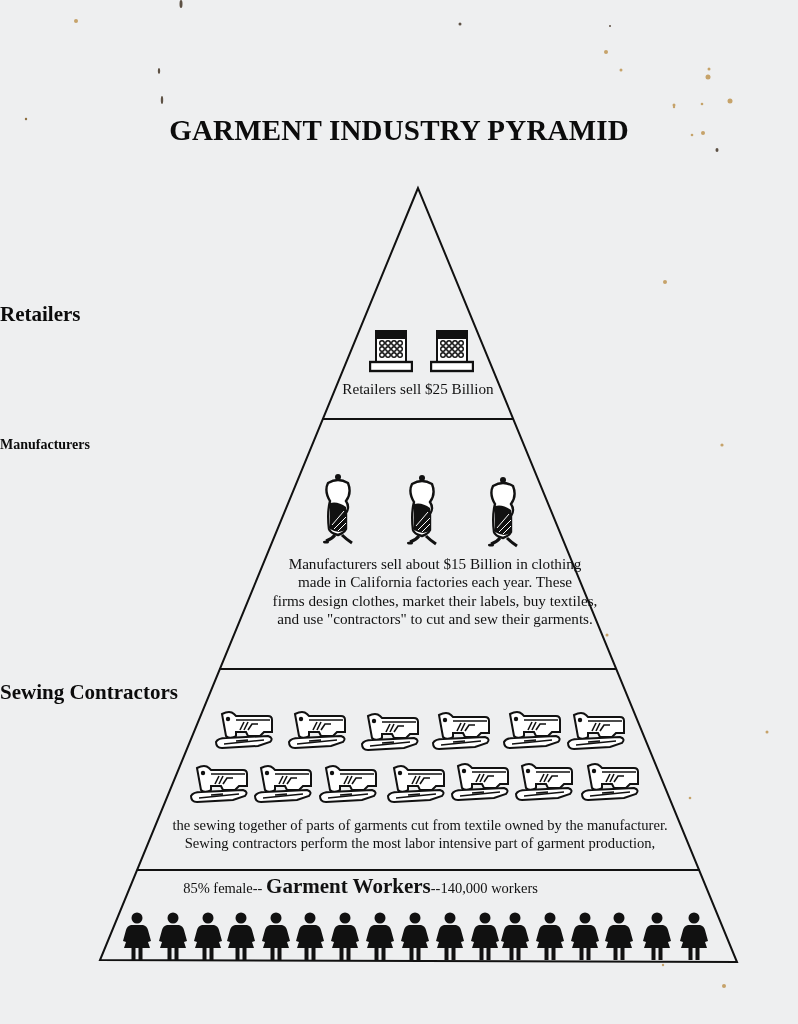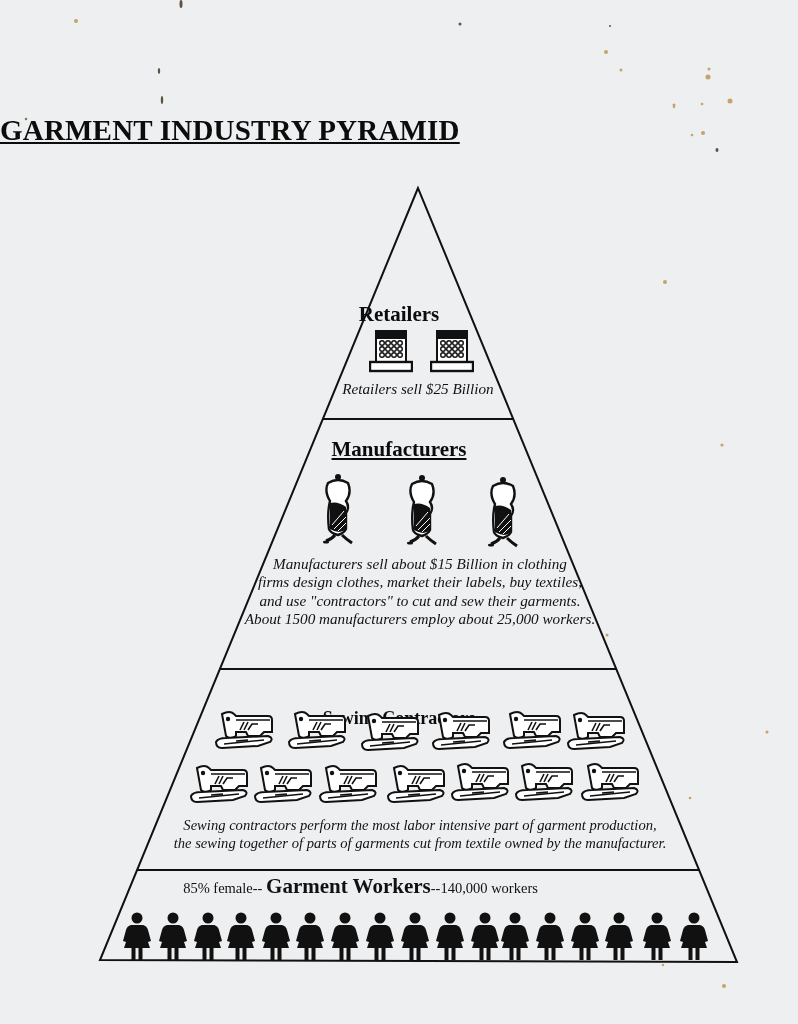--- a/index.html
+++ b/index.html
@@ -4,26 +4,26 @@
 <style>
   html, body { margin:0; padding:0; }
   body {
     width:798px; height:1024px; position:relative; overflow:hidden;
     background:#eeeff0;
     font-family:"Liberation Serif", "DejaVu Serif", serif;
     color:#111;
   }
   .paper-tex { position:absolute; inset:0; pointer-events:none; }
   .title {
-    position:absolute; left:0; width:798px; top:114px; 
-    font-weight:bold; font-size:29px; letter-spacing:0.2px; color:#0c0c0c;text-decoration:underline;
+    position:absolute; left:0; width:798px; top:114px; text-align:center;
+    font-weight:bold; font-size:29px; letter-spacing:0.2px; color:#0c0c0c;
   }
   #pyramid { position:absolute; left:0; top:0; }
-  .tier-title { position:absolute; left:0; width:798px; text-align:center; font-weight:bold; color:#0c0c0c; }
-  .tier-desc { position:absolute; text-align:center; font-size:15.2px; line-height:18.4px; color:#111;font-style:italic; }
+  .tier-title { position:absolute; left:0; width:798px; text-align:left; font-weight:bold; color:#0c0c0c; }
+  .tier-desc { position:absolute; text-align:center; font-size:15.2px; line-height:18.4px; color:#111; }
   .icon-row { position:absolute; }
   .icon { position:absolute; }
   .workers-line { position:absolute; left:0; width:721px; top:874px; text-align:center; font-size:14.5px; }
   .workers-line .big { font-weight:bold; font-size:21px; }
 </style>
 </head>
 <body>
 
 <svg class="paper-tex" width="798" height="1024">
   <g fill="#3a2a1a" opacity="0.8">
@@ -108,21 +108,21 @@
       </g>
       <rect x="1" y="34" width="42" height="9" fill="#fff" stroke="#111" stroke-width="2.4"></rect>
     </svg>
   </div>
   <div class="tier-desc" style="left:318px;width:200px;top:380px;">
     <div>Retailers sell $25 Billion</div>
   </div>
 </div>
 
 <div>
-  <div class="tier-title" style="top:437px;font-size:21px;text-decoration:underline;">Manufacturers</div>
+  <div class="tier-title" style="top:437px;font-size:14px;">Manufacturers</div>
   <div class="icon-row">
     <svg class="icon" style="left:318px;top:473px" width="40" height="74" viewBox="0 0 40 74">
       <circle cx="20" cy="4" r="3" fill="#111"></circle>
       <path d="M10 10 Q20 4 30 10 Q34 20 28 28 Q32 34 28 40 L28 56 Q26 60 20 62 Q12 60 11 56 Q9 40 12 28 Q6 18 10 10 Z" fill="#fff" stroke="#111" stroke-width="2.4"></path>
       <path d="M12 30 Q20 28 28 34 L28 56 Q22 62 12 56 Z" fill="#111"></path>
       <path d="M14 52 L26 38 M16 56 L28 44 M20 58 L28 50" stroke="#fff" stroke-width="1"></path>
       <path d="M17 62 Q14 66 8 68 M24 62 Q28 66 34 70" stroke="#111" stroke-width="3" fill="none"></path>
       <ellipse cx="8" cy="69" rx="3" ry="1.5" fill="#111"></ellipse>
     </svg>
     <svg class="icon" style="left:402px;top:474px" width="40" height="74" viewBox="0 0 40 74">
@@ -135,30 +135,30 @@
     </svg>
     <svg class="icon" style="left:483px;top:476px" width="40" height="74" viewBox="0 0 40 74">
       <circle cx="20" cy="4" r="3" fill="#111"></circle>
       <path d="M10 10 Q20 4 30 10 Q34 20 28 28 Q32 34 28 40 L28 56 Q26 60 20 62 Q12 60 11 56 Q9 40 12 28 Q6 18 10 10 Z" fill="#fff" stroke="#111" stroke-width="2.4"></path>
       <path d="M12 30 Q20 28 28 34 L28 56 Q22 62 12 56 Z" fill="#111"></path>
       <path d="M14 52 L26 38 M16 56 L28 44 M20 58 L28 50" stroke="#fff" stroke-width="1"></path>
       <path d="M17 62 Q14 66 8 68 M24 62 Q28 66 34 70" stroke="#111" stroke-width="3" fill="none"></path>
       <ellipse cx="8" cy="69" rx="3" ry="1.5" fill="#111"></ellipse>
     </svg>
   </div>
-  <div class="tier-desc" style="left:225px;width:390px;top:555px;">
+  <div class="tier-desc" style="left:240px;width:390px;top:555px;">
     <div>Manufacturers sell about $15 Billion in clothing</div>
+    <div>made in California factories each year.  These</div>
     <div>firms design clothes, market their labels, buy textiles,</div>
     <div>and use "contractors" to cut and sew their garments.</div>
-    <div>About 1500 manufacturers employ about 25,000 workers.</div>
-  </div>
-</div>
-
-<div>
-  <div class="tier-title" style="top:708px;font-size:18px;">Sewing Contractors</div>
+  </div>
+</div>
+
+<div>
+  <div class="tier-title" style="top:680px;font-size:21px;">Sewing Contractors</div>
 
   <svg width="0" height="0" style="position:absolute">
     <defs>
       <g id="sewm">
         <path d="M8 4 Q16 0 20 4 L22 6 L54 6 Q58 6 58 10 L58 22 L50 22 L46 26 L34 26 L32 22 L22 22 L22 26 Q16 30 12 26 Z" fill="#fff" stroke="#111" stroke-width="2"></path>
         <circle cx="14" cy="9" r="2.2" fill="#111"></circle>
         <line x1="22" y1="10" x2="56" y2="10" stroke="#111" stroke-width="1.4"></line>
         <path d="M26 20 L30 12 M30 20 L34 12 M34 20 L38 14 L44 14" stroke="#111" stroke-width="1.6" fill="none"></path>
         <path d="M2 32 Q4 28 12 28 L54 26 Q60 28 56 32 L44 36 L8 38 Q2 38 2 32 Z" fill="#fff" stroke="#111" stroke-width="2"></path>
         <path d="M10 34 L50 30 M22 31 L34 30" stroke="#111" stroke-width="1.4"></path>
@@ -204,22 +204,22 @@
       </svg>
     <svg class="icon" style="left:514px;top:762px" width="60" height="40">
         <use href="#sewm"></use>
       </svg>
     <svg class="icon" style="left:580px;top:762px" width="60" height="40">
         <use href="#sewm"></use>
       </svg>
   </div>
 
   <div class="tier-desc" style="left:140px;width:560px;top:816px;font-size:14.6px;line-height:18.2px;">
+    <div>the sewing together of parts of garments cut from textile owned by the manufacturer.</div>
     <div>Sewing contractors perform the most labor intensive part of garment production,</div>
-    <div>the sewing together of parts of garments cut from textile owned by the manufacturer.</div>
   </div>
 </div>
 
 <div>
   <div class="workers-line">
     <span>85% female--</span>
     <span class="big">Garment Workers</span><span>--140,000 workers</span>
   </div>
 
   <svg width="0" height="0" style="position:absolute">

